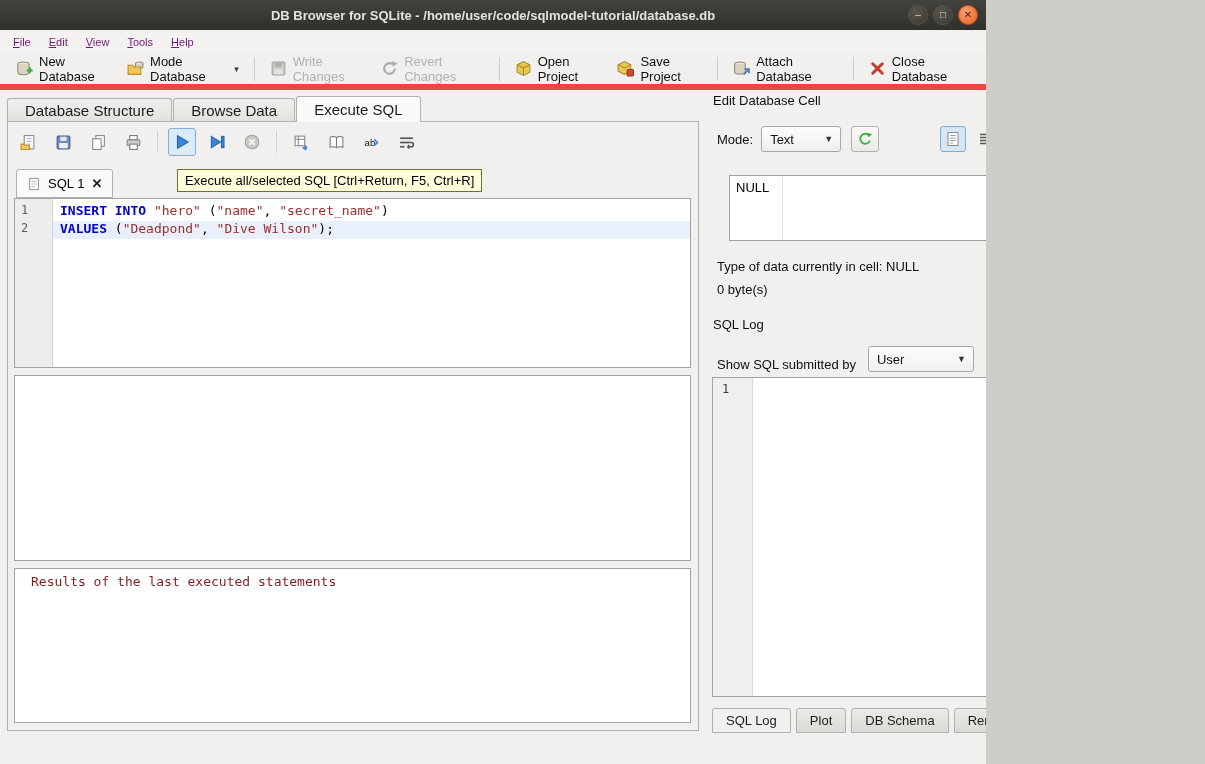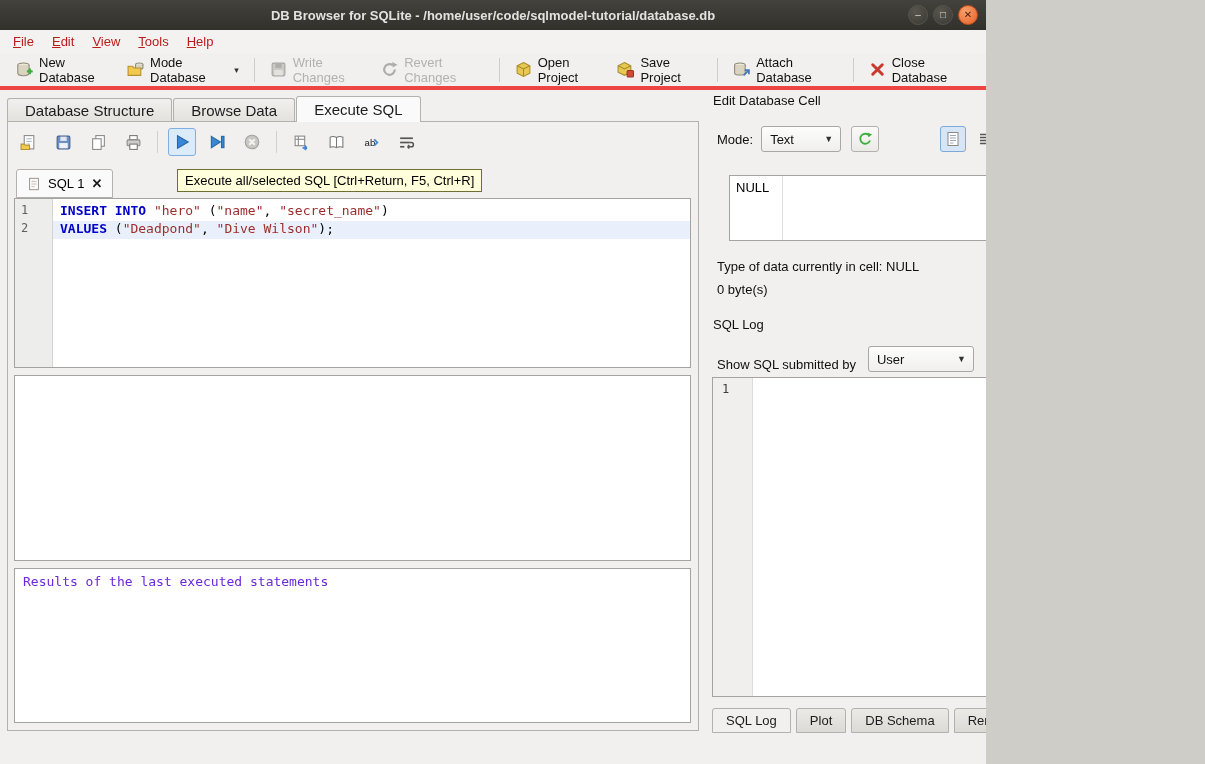--- a/index.html
+++ b/index.html
@@ -12,25 +12,25 @@
   .title-text { color:#e4e2de; font-size:13px; font-weight:bold; }
   .win-controls { position:absolute; right:8px; top:5px; display:flex; gap:5px; }
   .win-btn { width:20px; height:20px; border-radius:50%; display:flex; align-items:center; justify-content:center;
     font-size:10px; line-height:1; color:#d6d4d0; background:radial-gradient(circle at 35% 30%, #59564f, #3a3833);
     border:1px solid #57544c; }
   .win-btn.close { background:radial-gradient(circle at 35% 30%, #f8a06b, #e75f27); border:1px solid #bf4f1e; color:#4c1f08; }
 
   
   .menubar { position:absolute; top:30px; left:0; right:0; height:23px; background:#f3f2f0;
     display:flex; align-items:center; padding:0 4px; }
-  .menu-item { padding:3px 9px; font-size:13px; color:#b91c1c; }
+  .menu-item { padding:3px 9px; font-size:11px; color:#701a75; }
 
   
   .toolbar { position:absolute; top:53px; left:0; right:0; height:37px; background:#f1f0ee;
-    display:flex; align-items:center; padding:0 8px; border-bottom:4px solid #ef4444; }
+    display:flex; align-items:center; padding:0 8px; border-bottom:6px solid #ef4444; }
   .tb-btn { display:flex; align-items:center; gap:6px; padding:5px 8px; font-size:13px; color:#111; border-radius:3px; }
   .tb-btn.disabled { color:#b3b1ad; }
   .tb-sep { width:1px; height:24px; background:#cfcdc9; margin:0 7px; }
   .dd-arrow { font-size:9px; color:#333; margin-left:2px; }
 
   
   .main-tabs { position:absolute; top:96px; left:7px; display:flex; align-items:flex-end; height:26px; }
   .main-tab { height:24px; padding:0 17px; font-size:15px; display:flex; align-items:center; color:#1c1c1c;
     background:linear-gradient(#f2f0ee,#e3e1dd); border:1px solid #b3b1ad; border-bottom:none;
     border-radius:3px 3px 0 0; margin-right:1px; }
@@ -57,21 +57,21 @@
   .gut-num { height:18px; padding-left:6px; }
   .code-area { flex:1; padding-top:4px; font-family:"DejaVu Sans Mono",monospace; font-size:13px; }
   .code-line { height:18px; padding-left:7px; white-space:pre; }
   .code-line.current { background:var(--curline,#e9f0fb); }
   .tok-kw { color:var(--kw,#0000c8); font-weight:bold; }
   .tok-str { color:var(--str,#9c2d2d); }
   .tok-pl { color:#000; }
 
   .grid-pane { position:absolute; left:6px; top:253px; width:677px; height:186px; background:#fff; border:1px solid #a5a3a0; }
   .results-pane { position:absolute; left:6px; top:446px; width:677px; height:155px; background:#fff;
-    border:1px solid #a5a3a0; padding:5px 8px; font-family:"DejaVu Sans Mono",monospace; font-size:13px; color:#6d28d9; }
+    border:1px solid #a5a3a0; padding:5px 16px; font-family:"DejaVu Sans Mono",monospace; font-size:13px; color:#7f1d1d; }
 
   
   .tooltip { position:absolute; left:177px; top:169px; background:#ffffdc; border:1px solid #6e6e32;
     padding:3px 7px; font-size:13px; color:#000; z-index:40; white-space:nowrap; }
 
   
   .right-panel { position:absolute; left:707px; top:90px; width:498px; height:648px; }
   .dock-header { position:absolute; left:6px; right:4px; height:18px; font-size:13px; color:#101010; }
   .dock-icons { position:absolute; right:0; top:2px; display:flex; gap:7px; align-items:center; }
   .float-ico { width:9px; height:9px; border:1px solid #4c4c4c; display:inline-block; background:#f1f0ee; }

